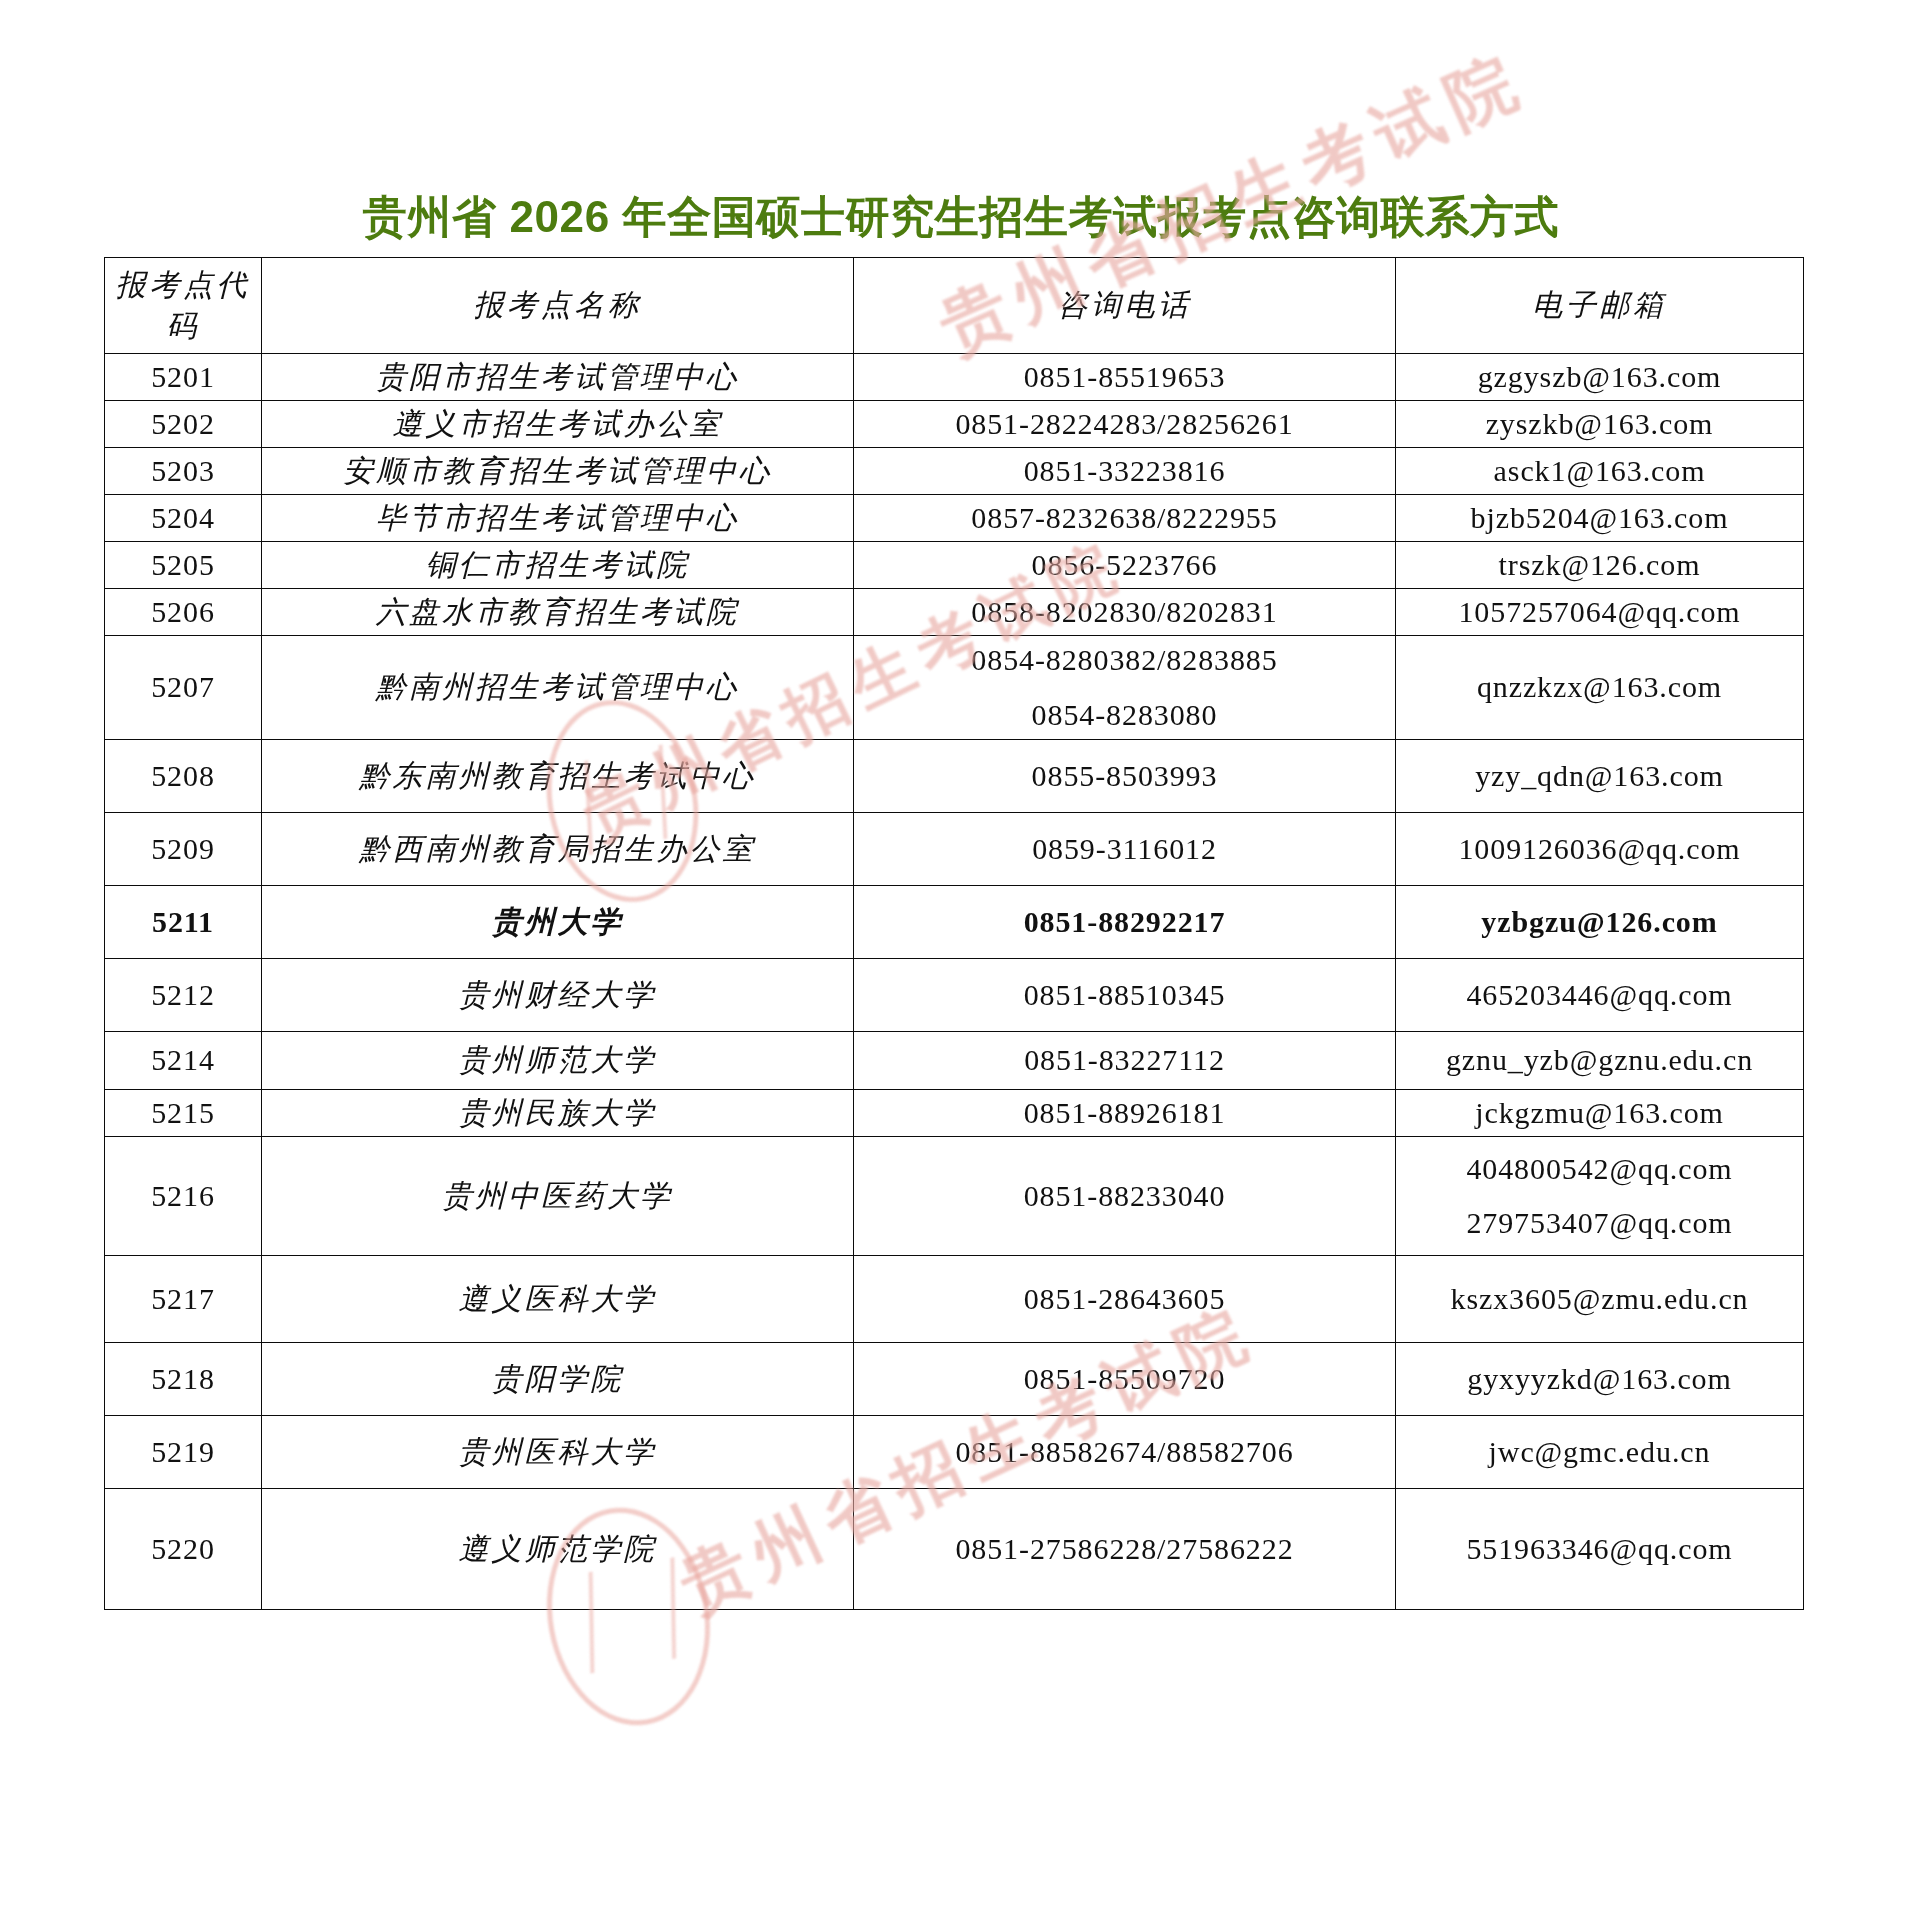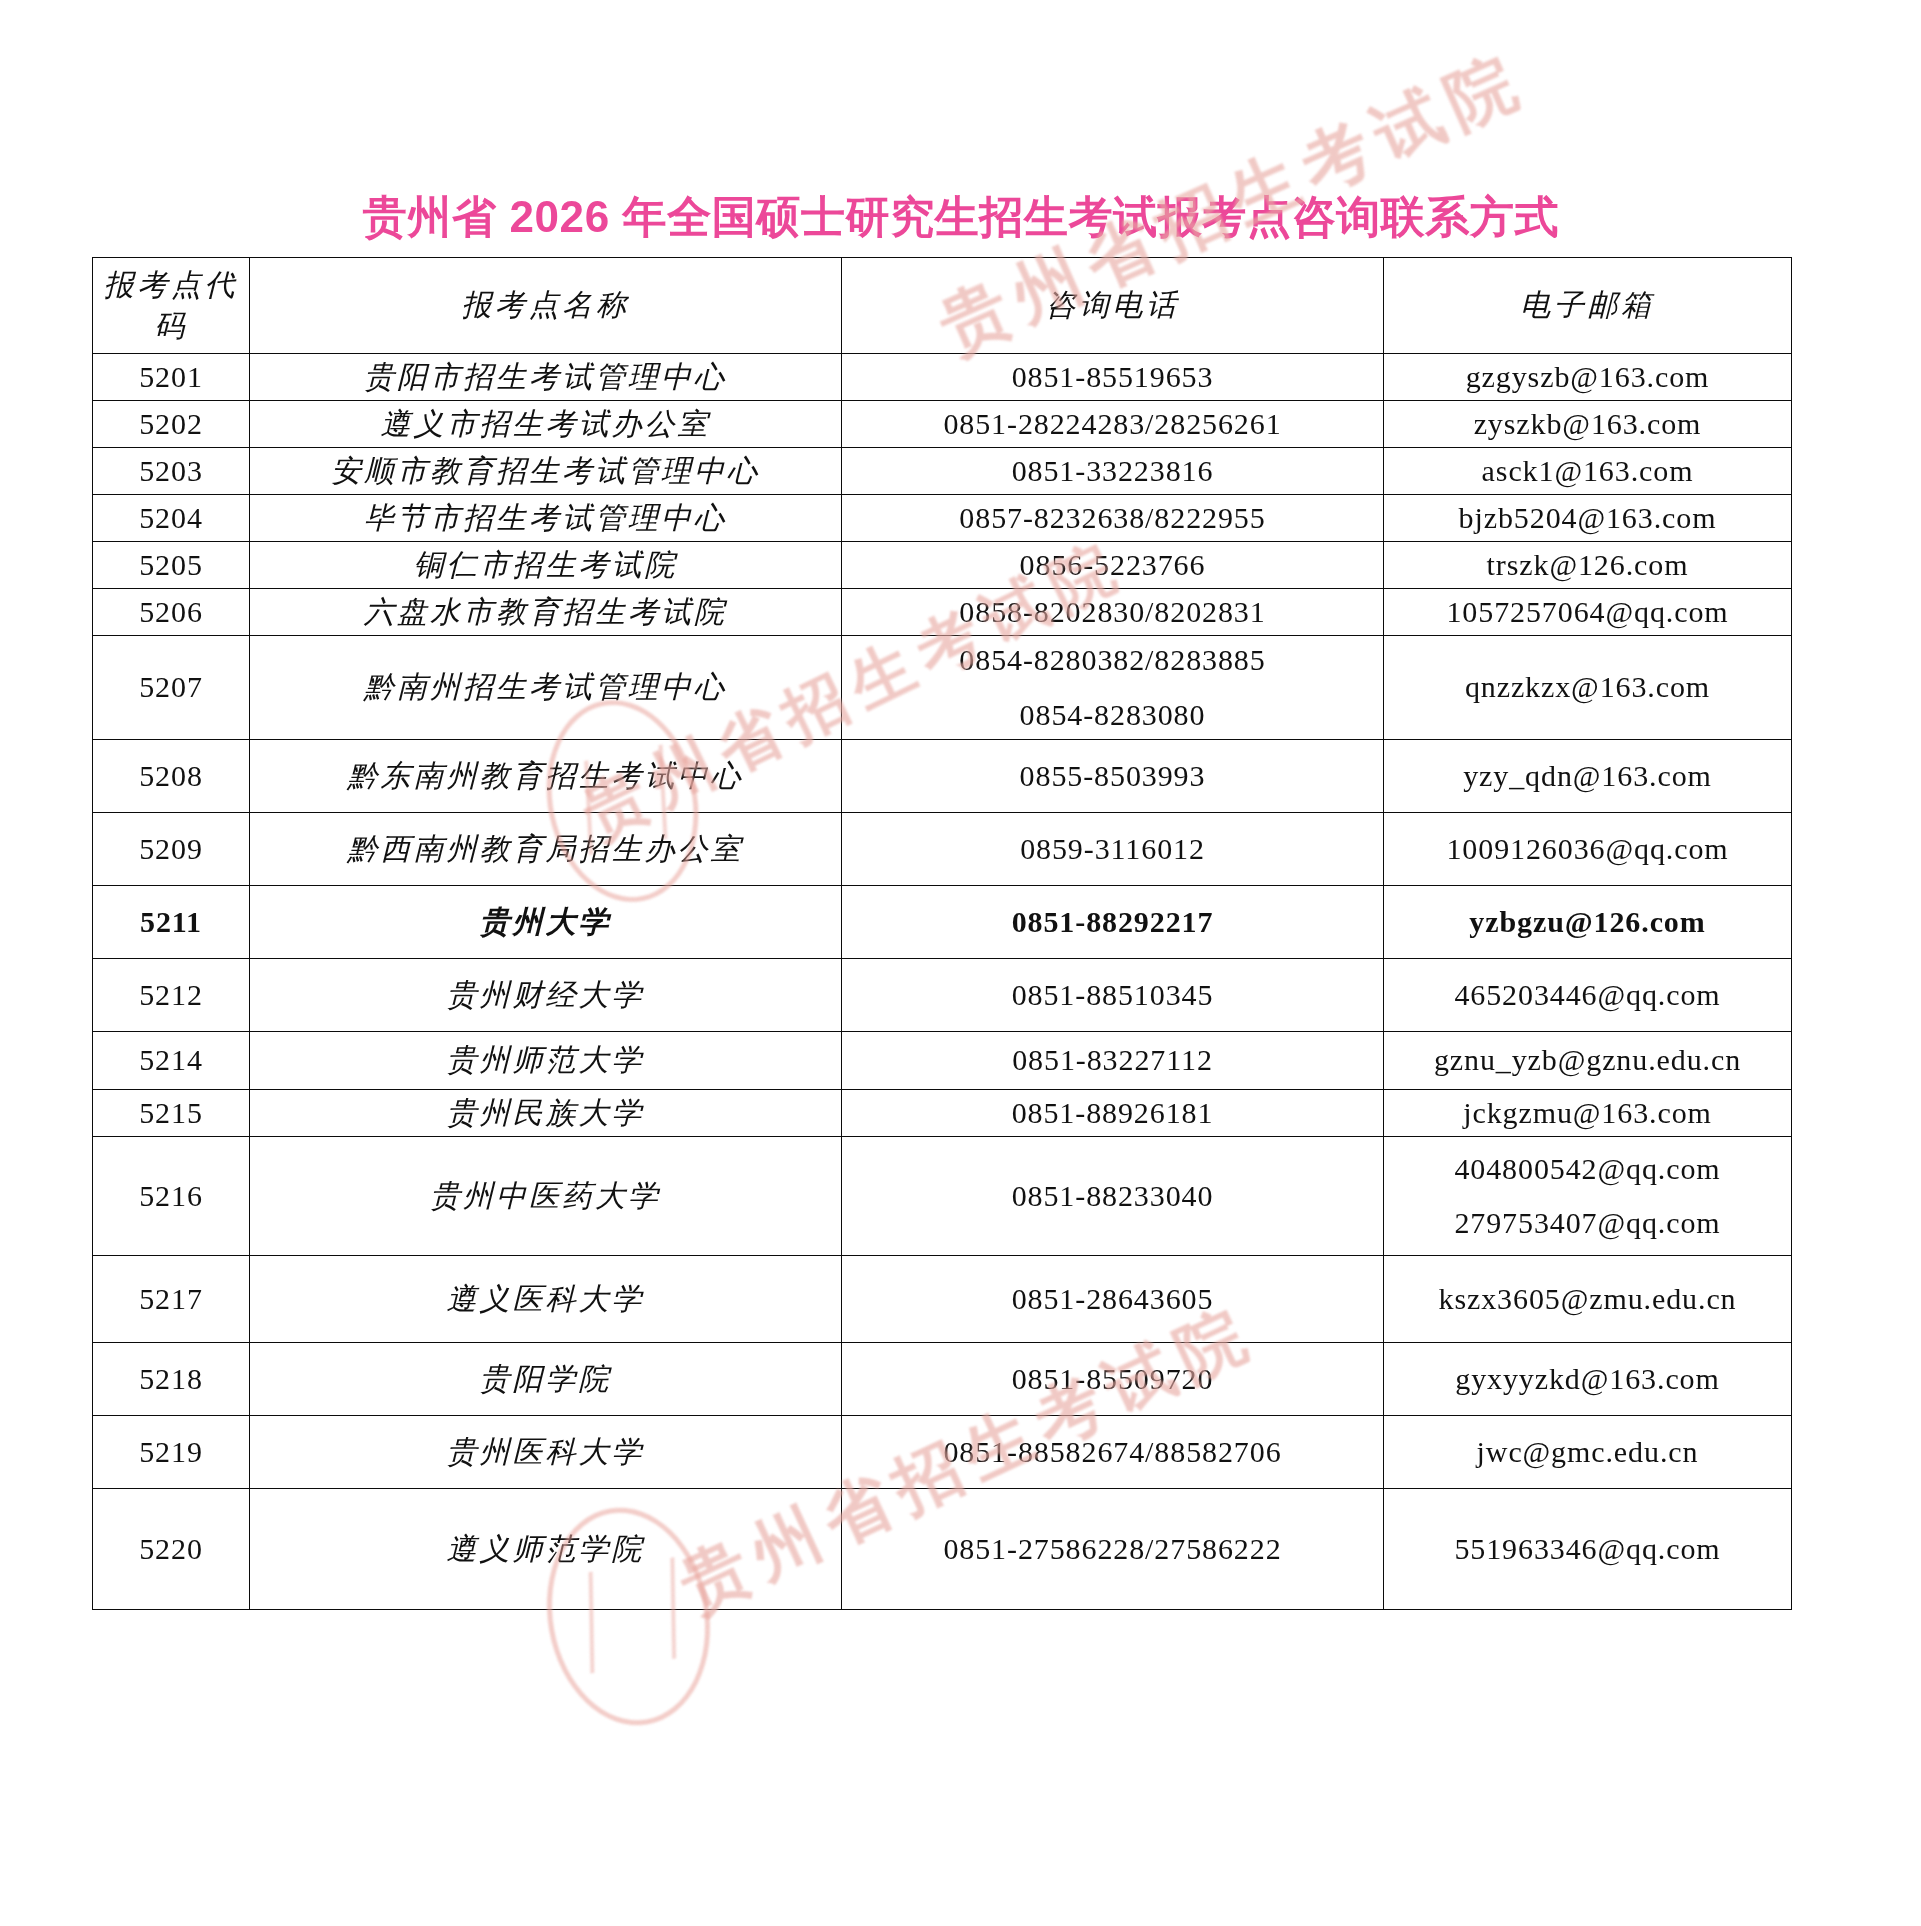--- a/index.html
+++ b/index.html
@@ -68,28 +68,28 @@
 
   #doc-title {
     position: absolute;
     left: 0;
     top: 159px;
     width: 1922px;
     text-align: center;
     font-family: "Liberation Sans", "DejaVu Sans", sans-serif;
     font-weight: 700;
     font-size: 44px;
-    color: #ec4899;
+    color: #4d7c0f;
     letter-spacing: 0.6px;
     white-space: nowrap;
   }
 
   #contact-table {
     position: absolute;
-    left: 92px;
+    left: 104px;
     top: 257px;
     width: 1700px;
     border-collapse: collapse;
     table-layout: fixed;
   }
   #contact-table col.c-code  { width: 157px; }
   #contact-table col.c-name  { width: 592px; }
   #contact-table col.c-phone { width: 542px; }
   #contact-table col.c-email { width: 408px; }
 

